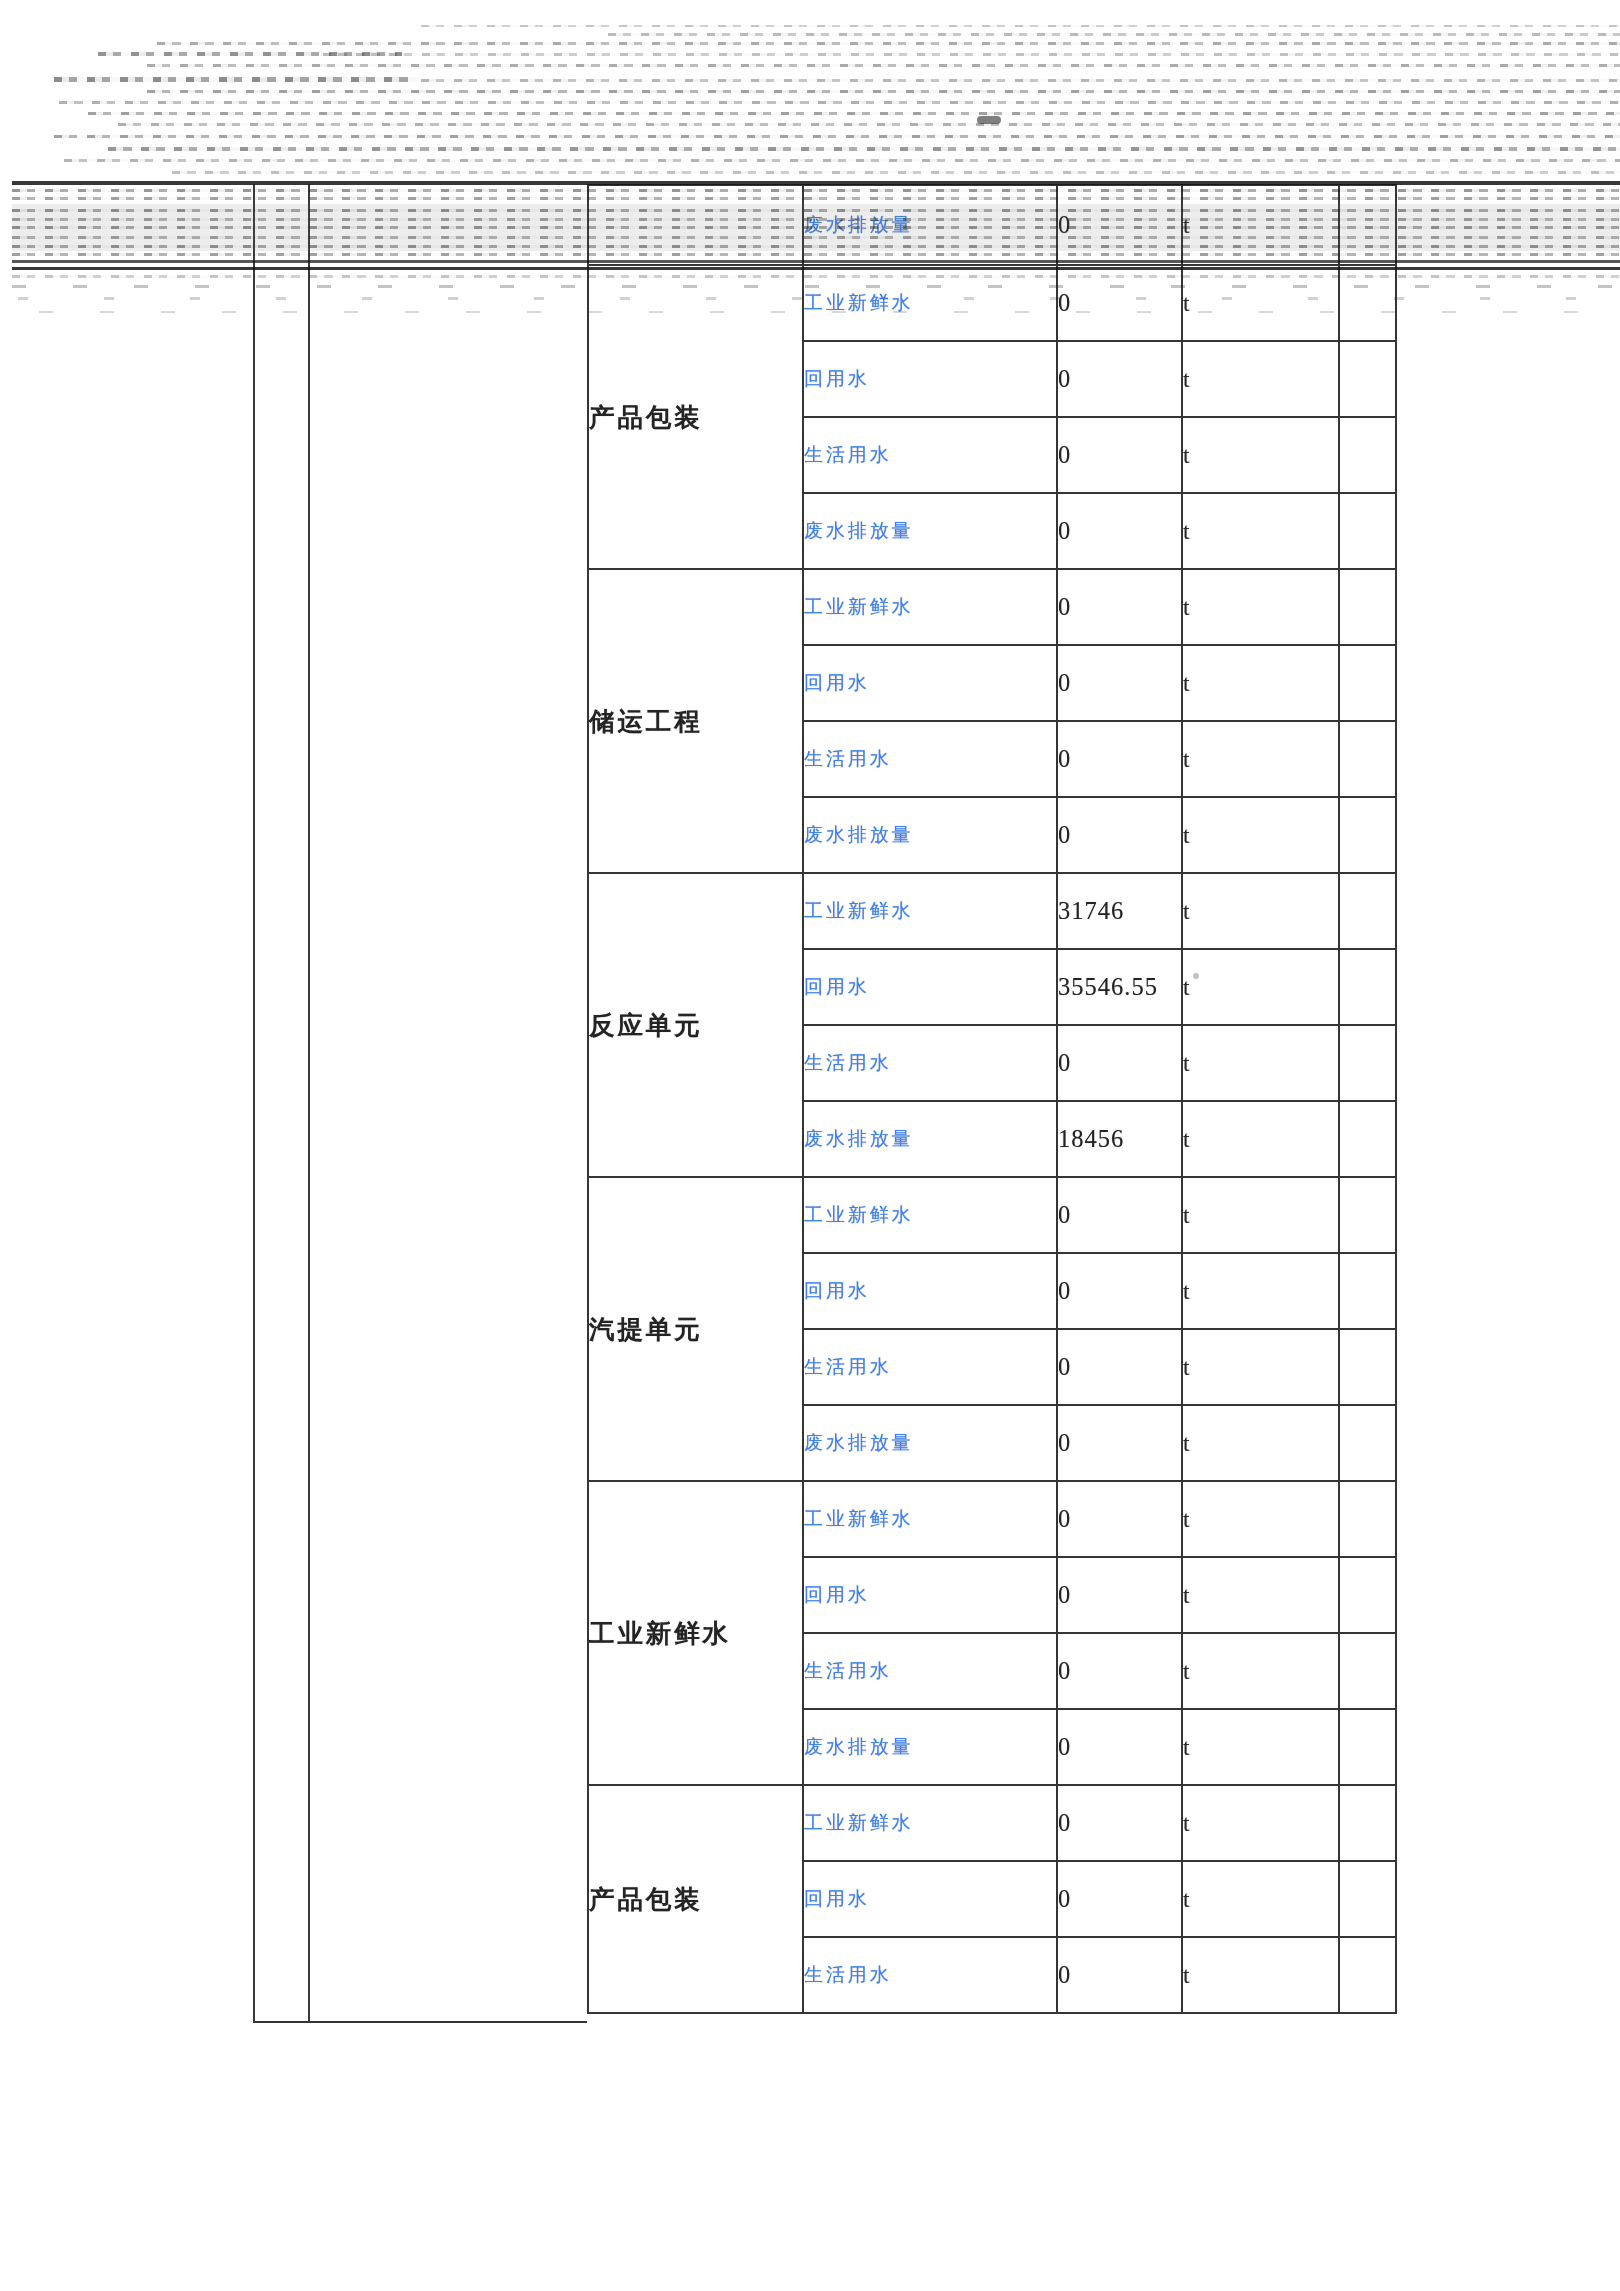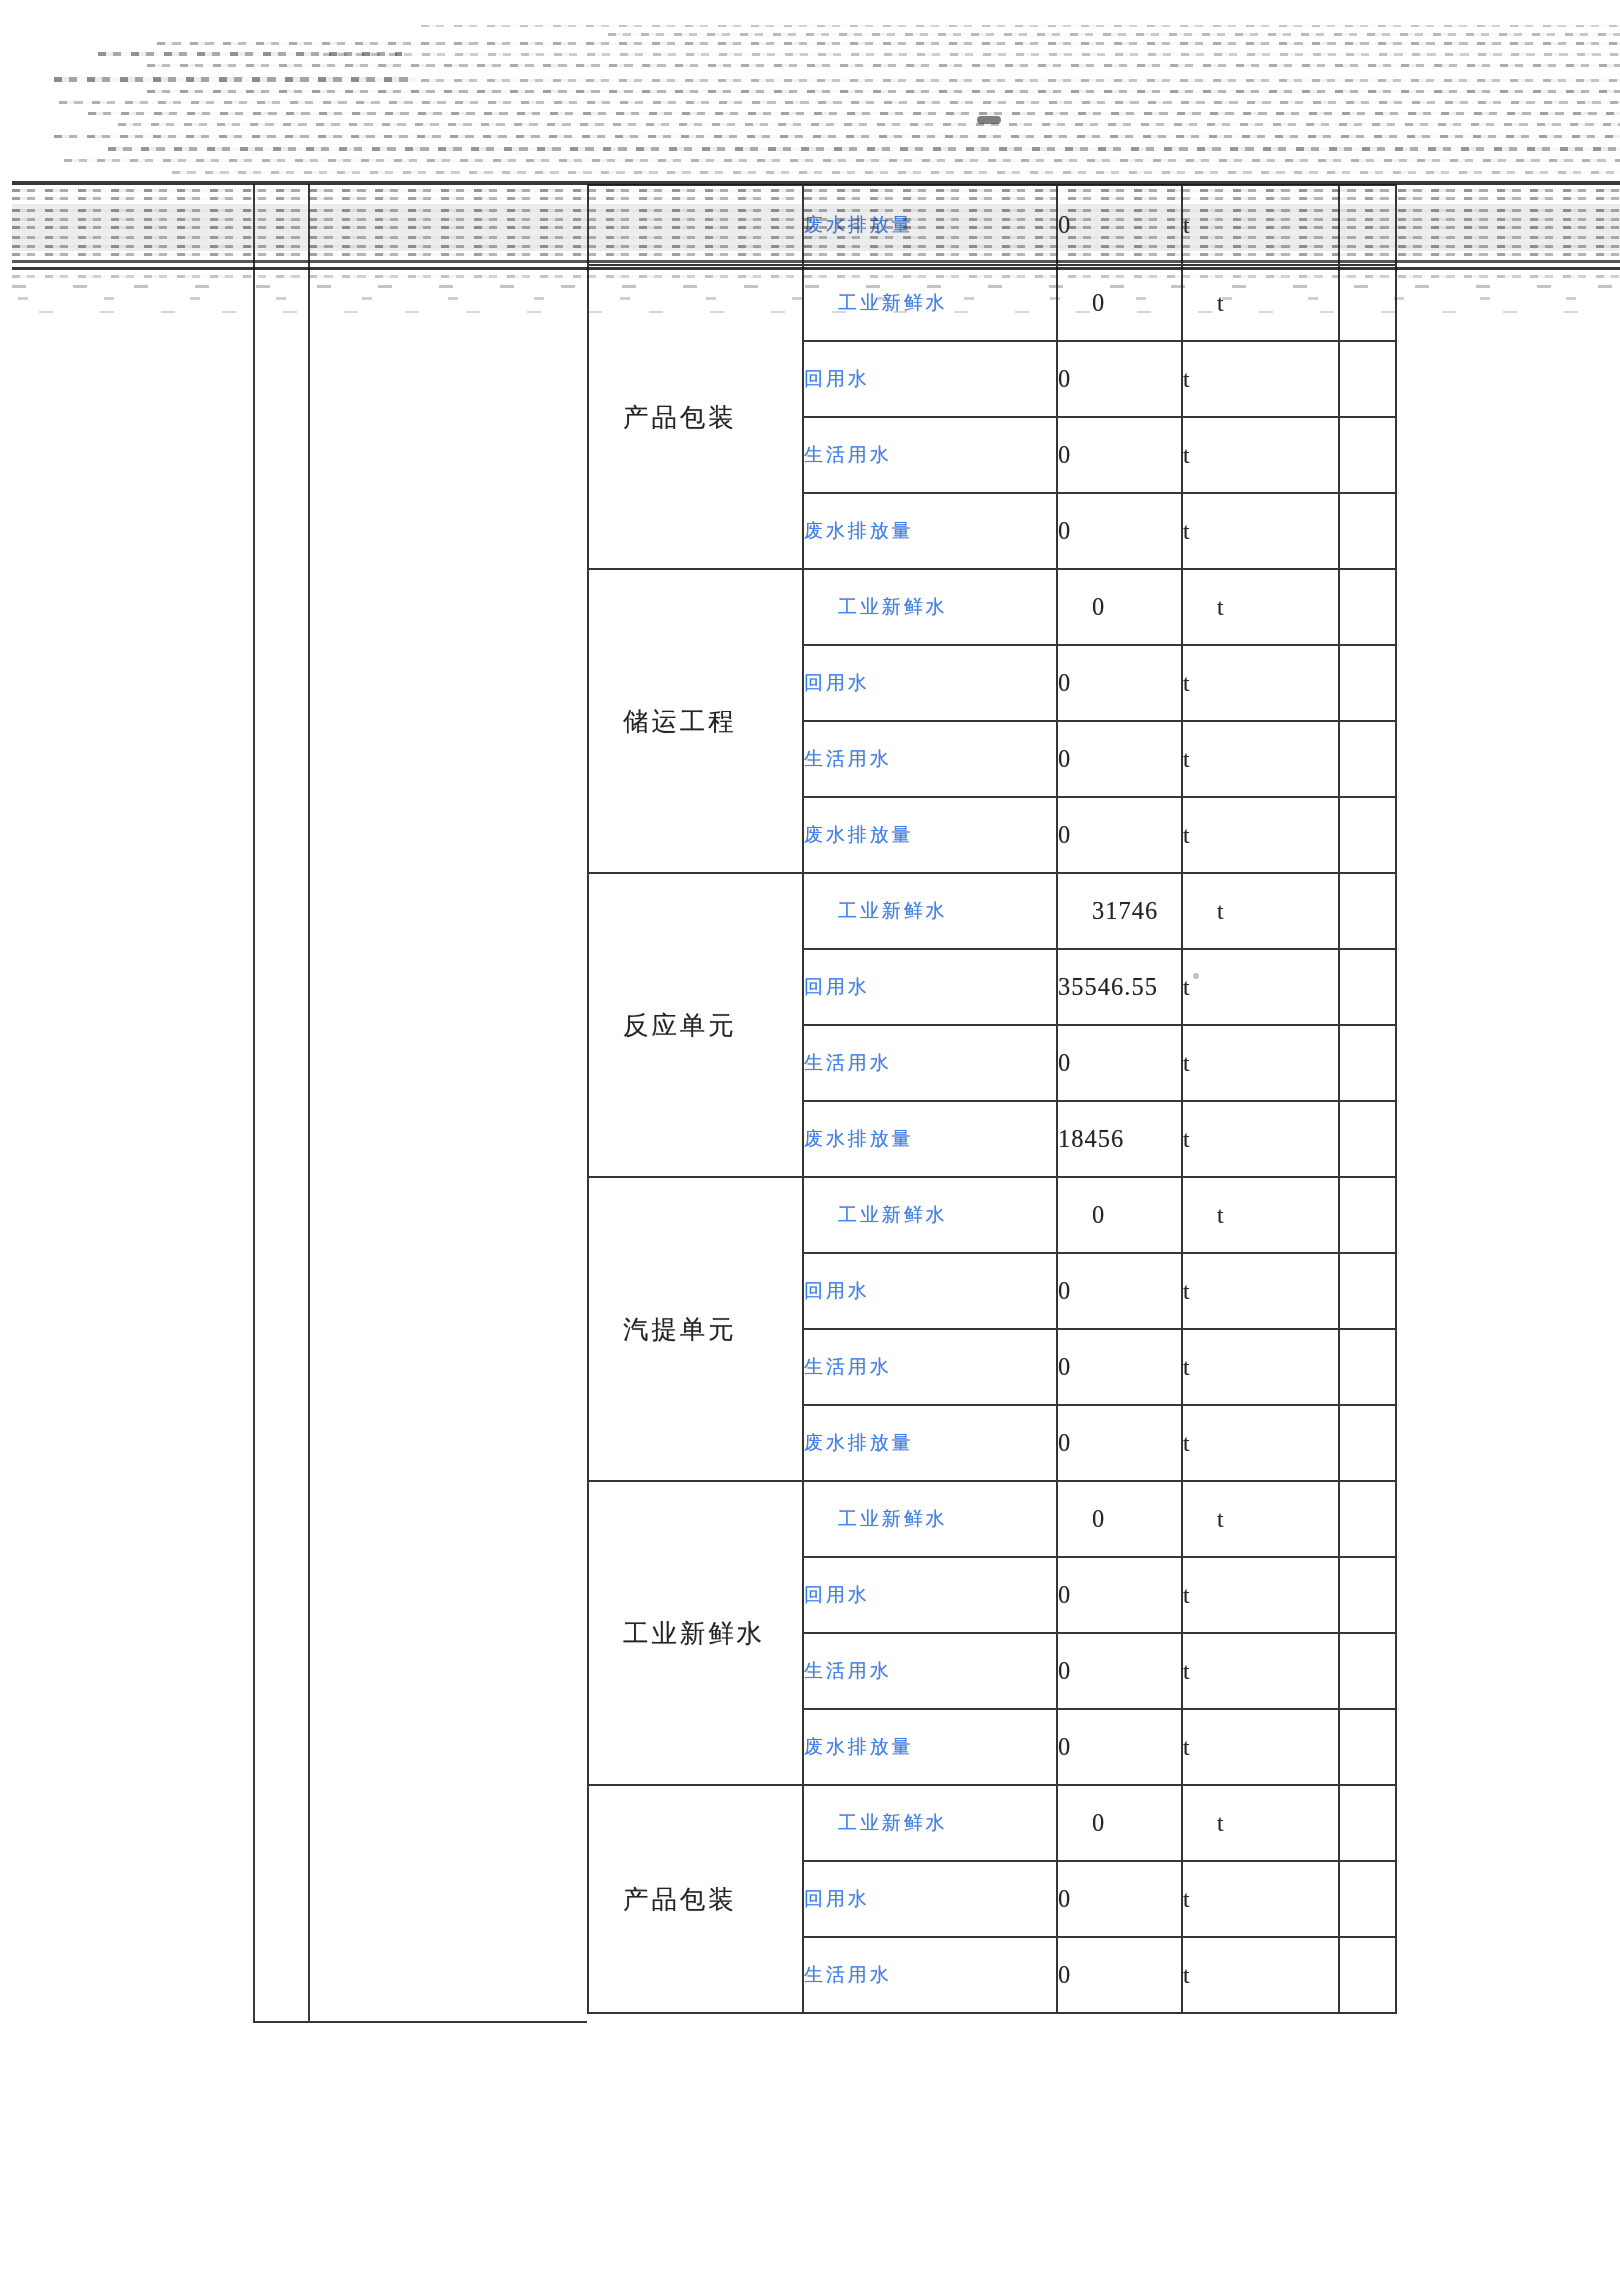--- a/index.html
+++ b/index.html
@@ -20,22 +20,22 @@
   table.tbl td{
     border:2px solid #353535;
     vertical-align:middle;
     padding:0;
     overflow:hidden;
     white-space:nowrap;
   }
   table.tbl{border-left:2px solid #353535;border-right:2px solid #353535;border-bottom:2.9px solid #353535;border-top:0;}
   tr.row{height:76px;}
   tr.rfirst{height:80px;}
-  tr.sb td{border-top-width:2.9px;padding-left:34px;}
-  td.g{font-size:25.5px;letter-spacing:2.9px;padding-left:8.8px;color:#242424;}
+  tr.sb td{border-top-width:2.9px;}
+  td.g{font-size:25.5px;letter-spacing:2.9px;padding-left:8.8px;color:#242424;font-weight:bold;}
   td.p{font-size:19px;letter-spacing:2.9px;padding-left:10.8px;color:#3b82f6;}
   td.v{font-size:24.5px;letter-spacing:1px;padding-left:13.7px;color:#242424;}
   td.u{font-size:23.5px;padding-left:12.7px;color:#2a2a2a;}
   td.x{}
   td.g,td.p,td.v,td.u{text-shadow:0 0 1px rgba(20,20,20,.35);}
   
   .strip{
     position:absolute;top:184px;height:1839px;box-sizing:border-box;
     border-bottom:2.9px solid #353535;
   }

